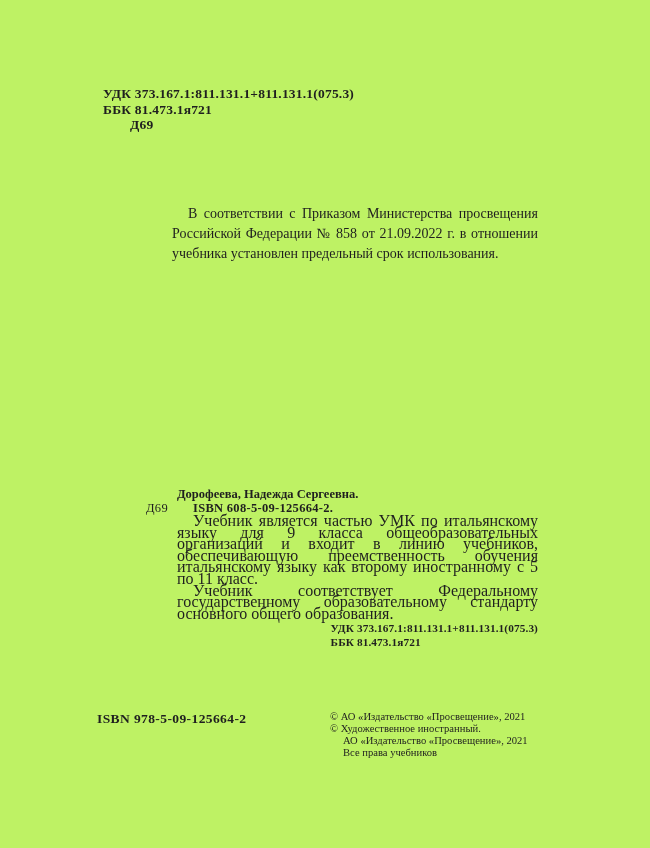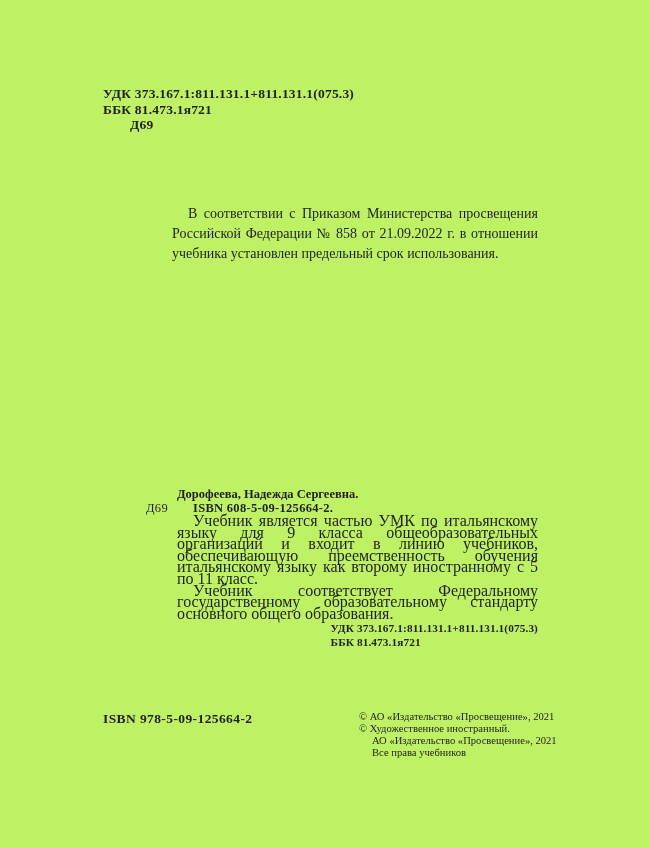--- a/index.html
+++ b/index.html
@@ -47,25 +47,25 @@
   }
   .card .udk-bottom-wrap{
     margin-top:3px;display:flex;flex-direction:column;align-items:flex-end;
   }
   .card .udk-bottom{
     font-size:11.3px;line-height:13.5px;font-weight:bold;
     text-align:left;white-space:nowrap;letter-spacing:.1px;
   }
   
   .footer-isbn{
-    position:absolute;left:103px;top:711px;
+    position:absolute;left:97px;top:711px;
     font-size:13.5px;font-weight:bold;letter-spacing:.4px;white-space:nowrap;
   }
   .copyright{
-    position:absolute;left:359px;top:711px;
+    position:absolute;left:330px;top:711px;
     font-size:10.6px;line-height:11.9px;white-space:nowrap;
   }
   .copyright .cr-line.indent{padding-left:13px;}
 </style>
 </head>
 <body>
 
 <div class="page">
 
   <div class="top-udk">

